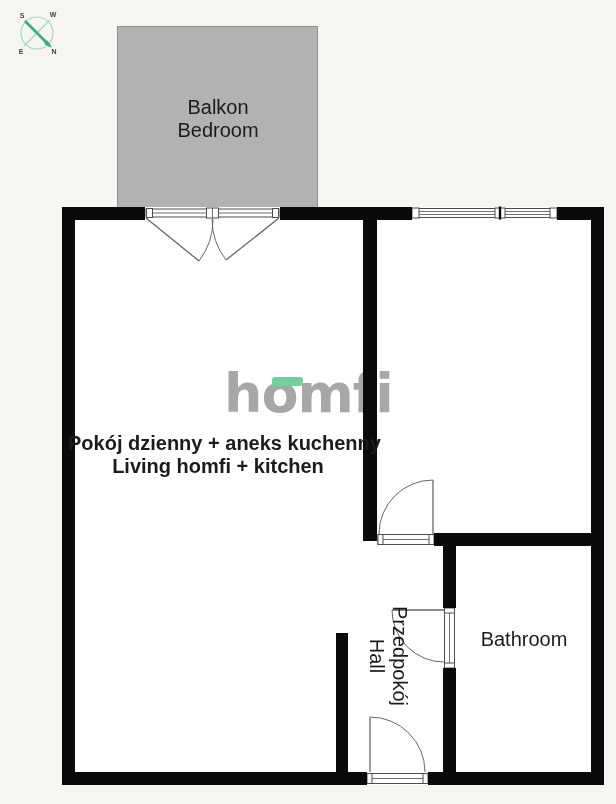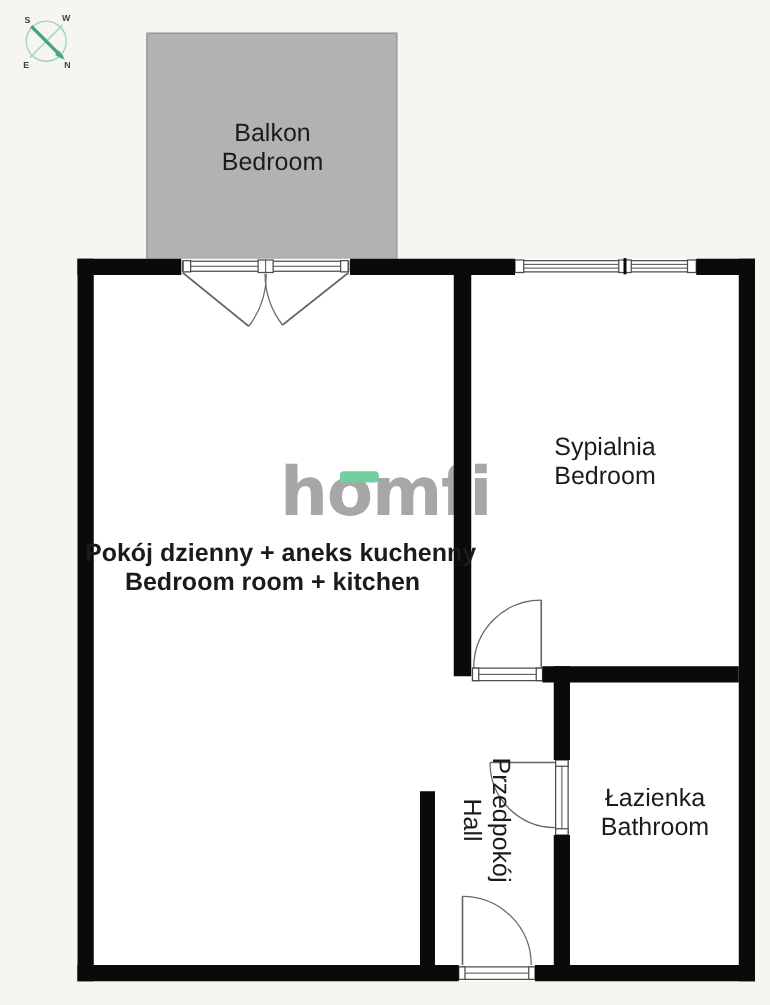--- a/index.html
+++ b/index.html
@@ -150,29 +150,24 @@
     <rect class="wall" x="336" y="633" width="12" height="139"></rect>
   </svg>
 
   <div class="labels">
     <div class="room-label balcony">
       <div>Balkon</div>
       <div>Bedroom</div>
     </div>
     <div class="room-label living">
       <div>Pokój dzienny + aneks kuchenny</div>
-      <div>Bedroom room + kitchen</div>
-    </div>
-    <div class="room-label bedroom">
-      <div>Sypialnia</div>
-      <div>Bedroom</div>
+      <div>Living homfi + kitchen</div>
     </div>
     <div class="room-label hall">
       <div>Przedpokój</div>
       <div>Hall</div>
     </div>
     <div class="room-label bath">
-      <div>Łazienka</div>
       <div>Bathroom</div>
     </div>
   </div>
 
 </div>
 
 </body></html>

